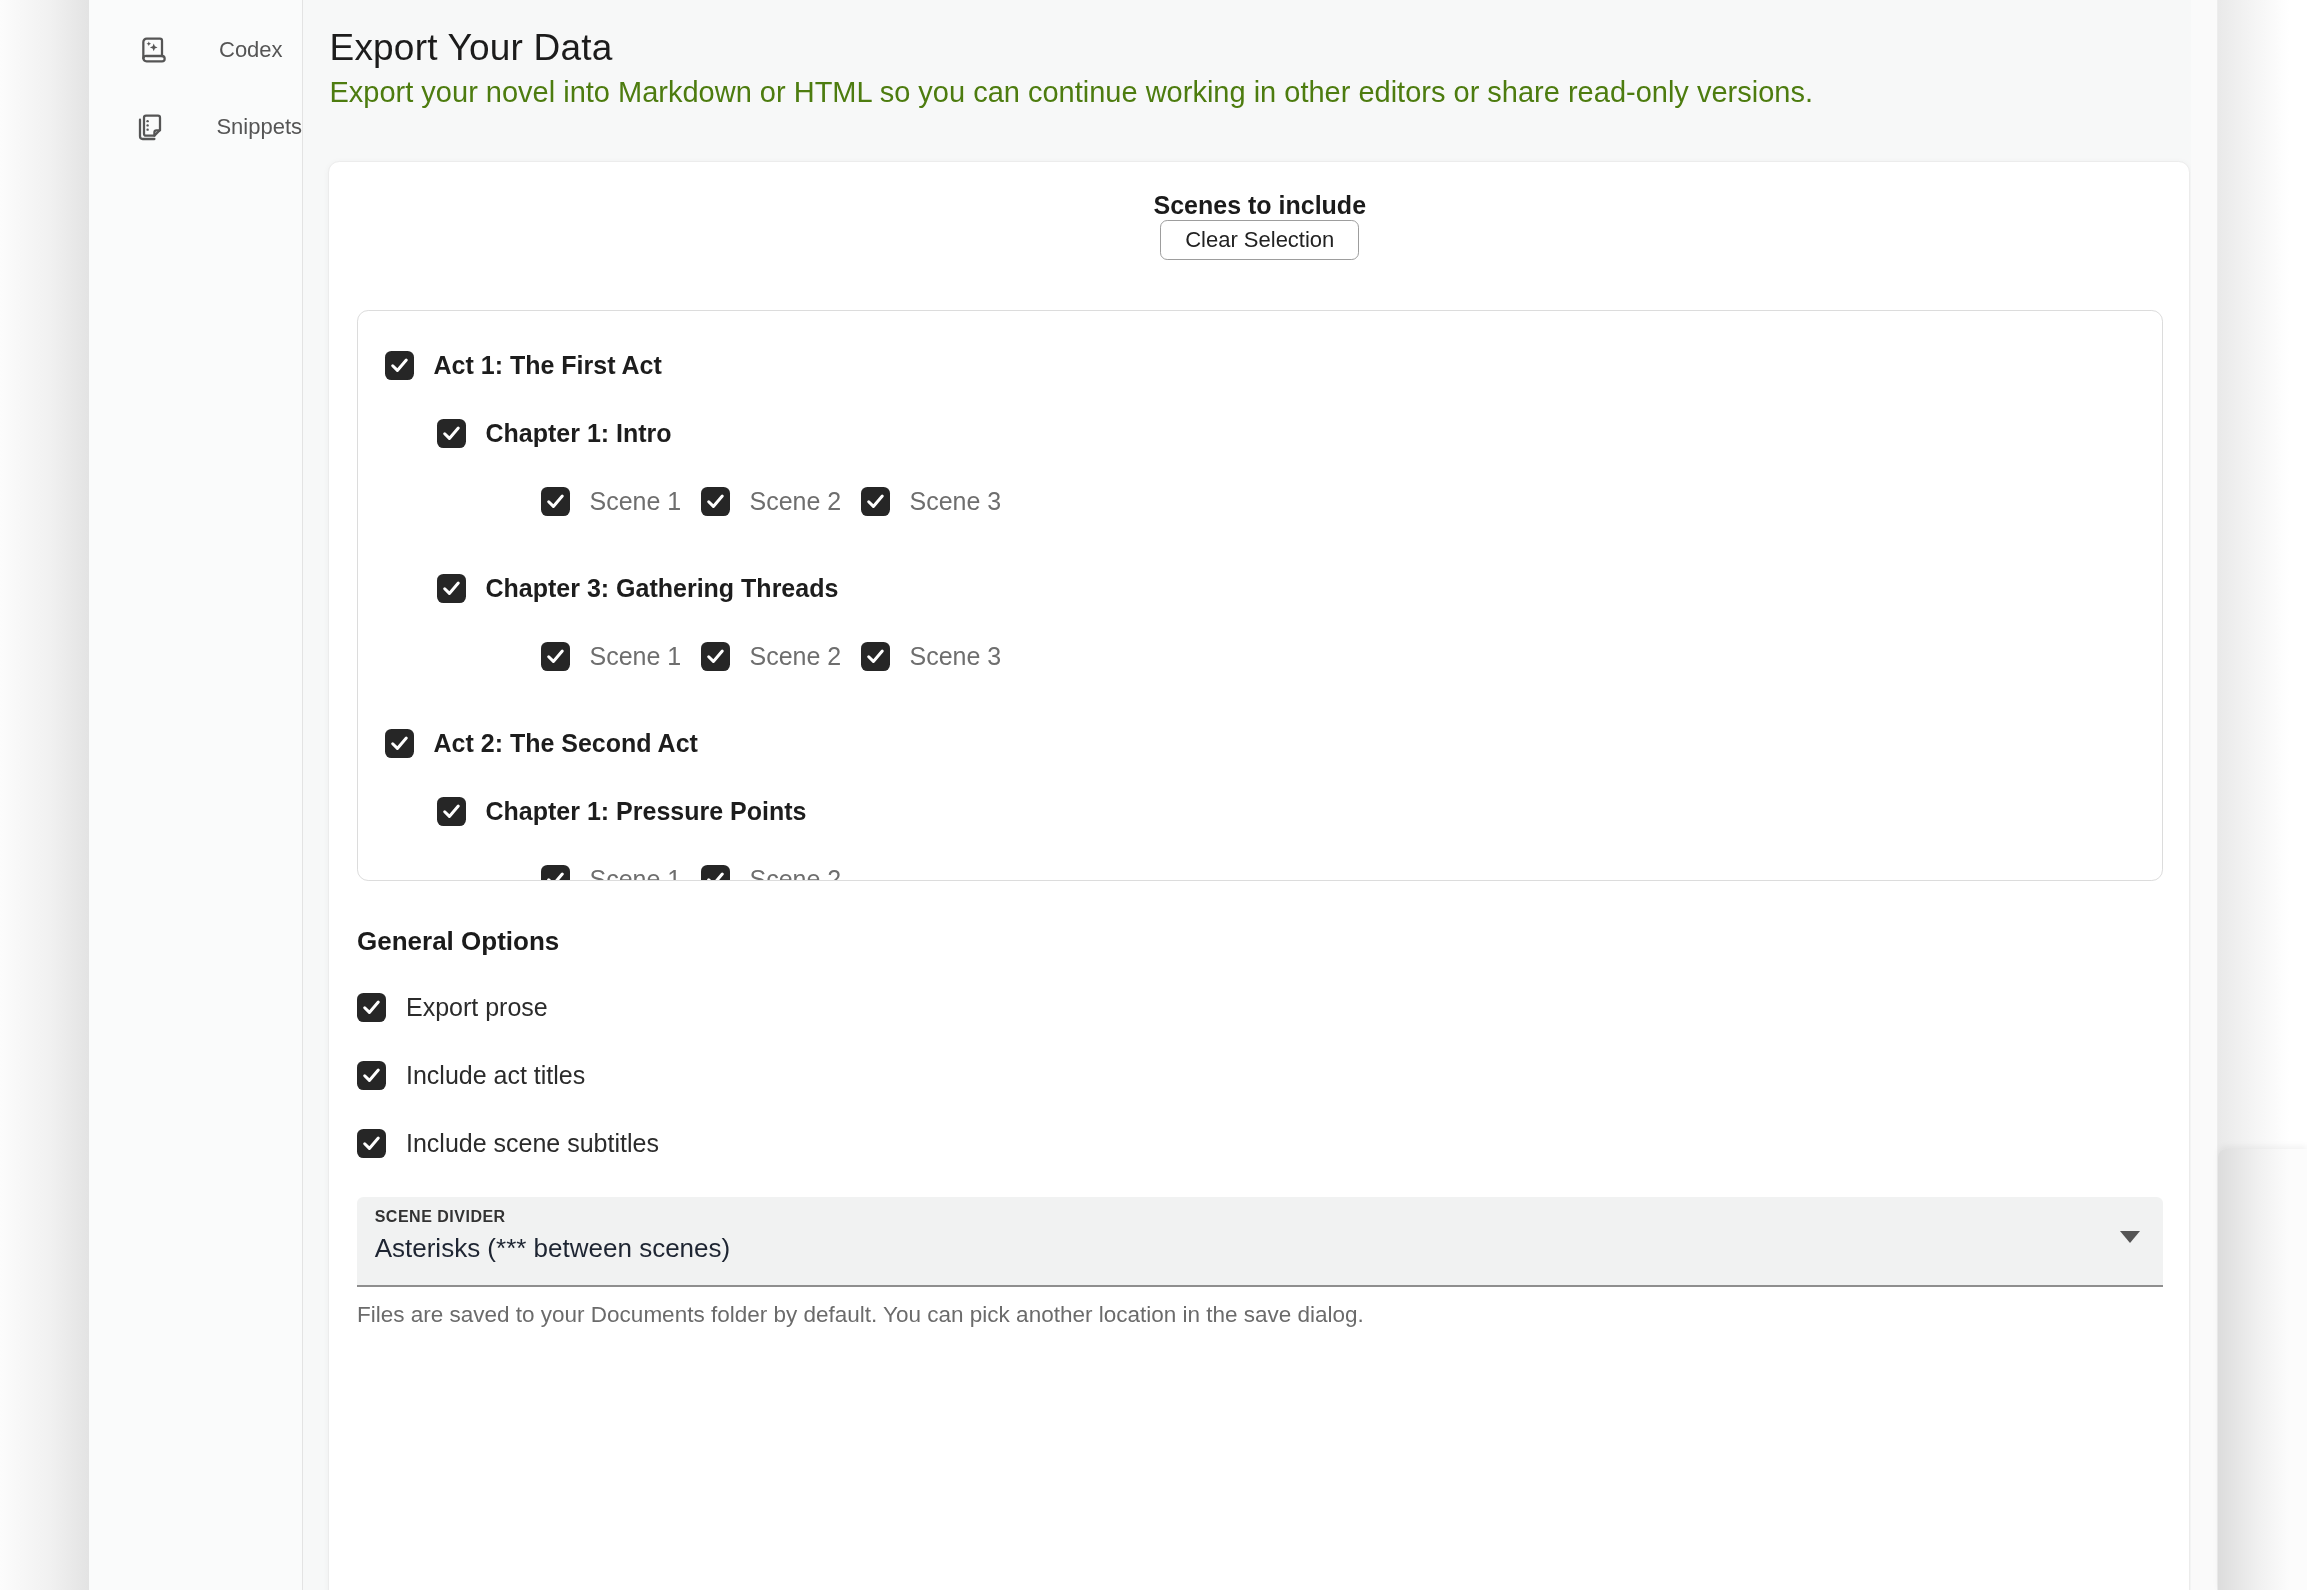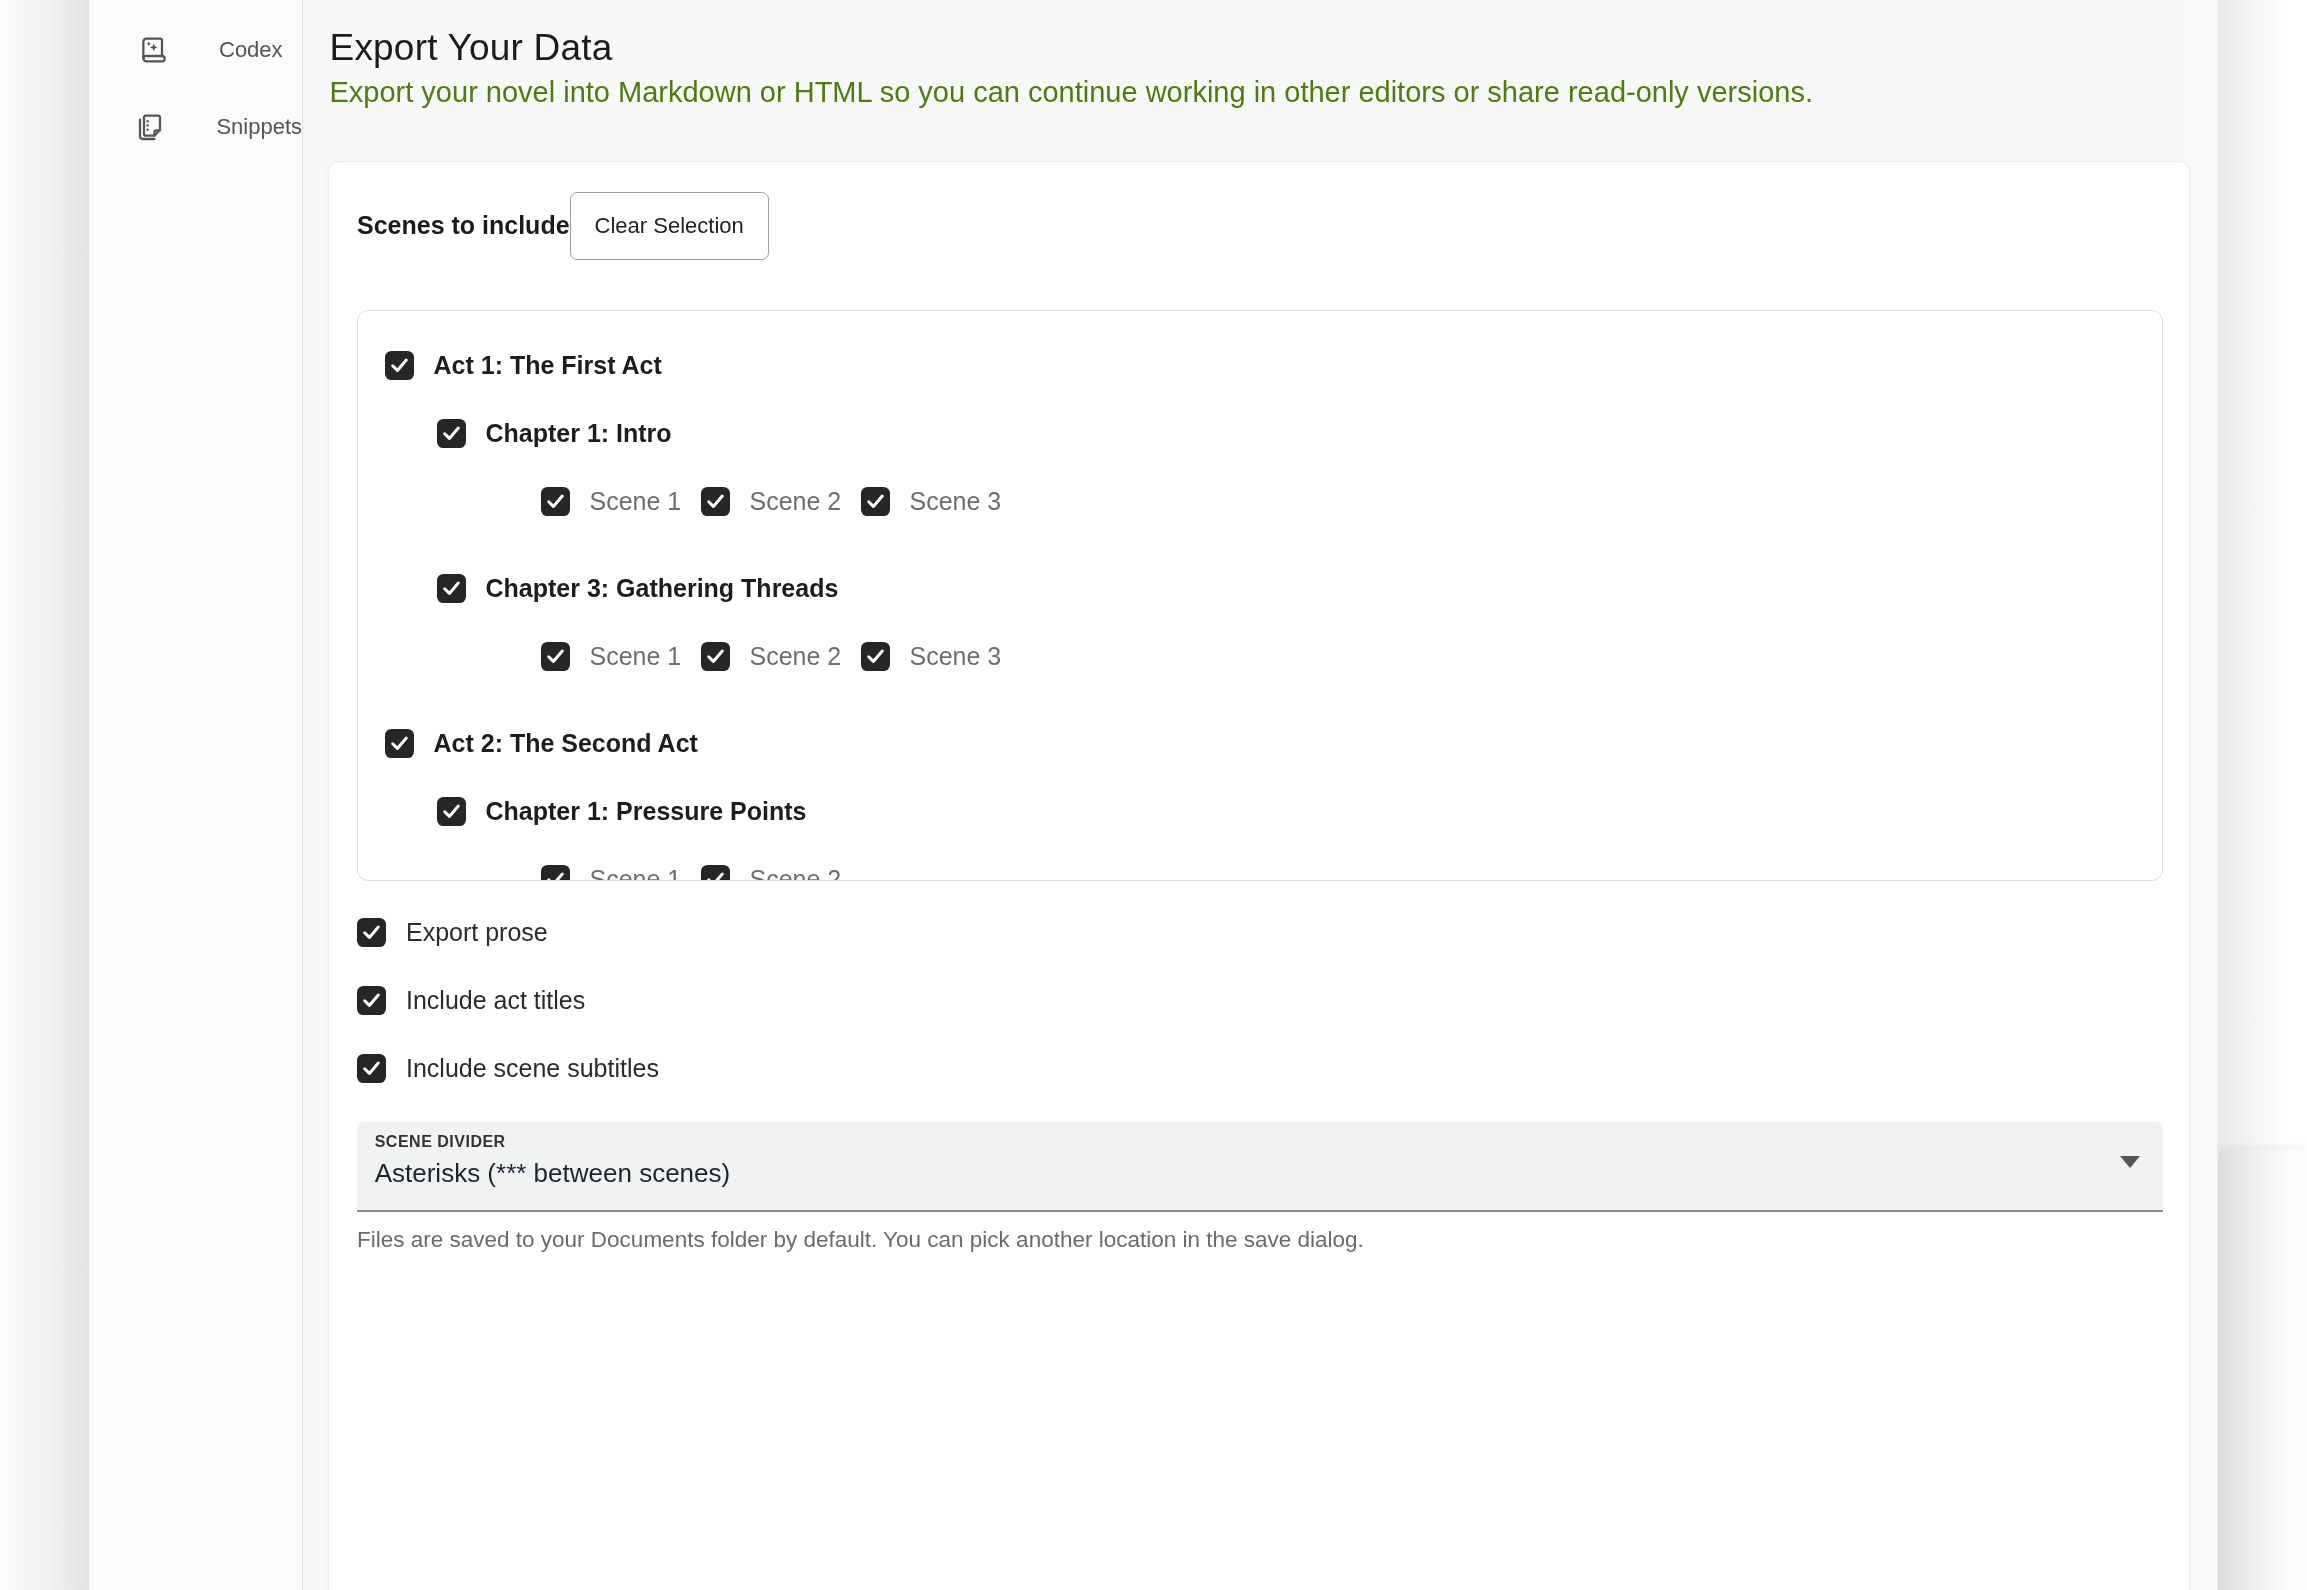--- a/index.html
+++ b/index.html
@@ -23,22 +23,22 @@
   
   .main{position:absolute;left:303px;top:0;right:0;bottom:0;background:#f7f8f8;}
   .page-title{position:absolute;left:26.5px;top:2px;font-size:37px;font-weight:500;
     color:#1c1c1c;letter-spacing:0.2px;}
   .page-subtitle{position:absolute;left:26.5px;top:76px;font-size:29px;color:#4d7c0f;}
   
   .card{position:absolute;left:25px;top:161px;width:1862px;height:1494px;
     background:#ffffff;border:0.8px solid #ececec;border-radius:11.2px;
     box-shadow:0 1.6px 6.4px rgba(0,0,0,.04);box-sizing:border-box;
     padding:29px 26.5px 32px 28px;}
-  .card-header{display:flex;justify-content:flex-start;align-items:center;
-    height:69px;margin-bottom:50px;}
+  .card-header{display:flex;justify-content:space-between;align-items:center;
+    height:69px;margin-bottom:50px;flex-direction:column;}
   .card-heading{font-size:25px;font-weight:700;color:#1b1b1b;}
   .clear-btn{height:68px;padding:0 24px;background:#ffffff;border:1.6px solid #9d9d9d;
     border-radius:7.2px;font-size:22px;color:#222222;font-family:Liberation Sans, sans-serif;cursor:pointer;
     display:flex;align-items:center;}
   
   .scene-box{height:571px;border:1.6px solid #dcdcdc;border-radius:11.2px;
     box-sizing:border-box;overflow:hidden;padding:40px 26.5px 0 26.5px;background:#fff;}
   .row{display:flex;align-items:center;height:29px;}
   .act-row{margin-bottom:39px;}
   .chapter-block{padding-left:52px;}
@@ -246,20 +246,21 @@
                   </span>
                   <span class="tree-label">Scene 2</span>
                 </span>
               </div>
             </div>
           </div>
         </div>
     </div>
 
 
+    <div class="section-heading">General Options</div>
     <div class="options" id="general-options">
         <div class="option-row">
           <span class="cb">
             <svg viewBox="0 0 24 24" fill="none" stroke="#ffffff" stroke-width="3.2" stroke-linecap="round" stroke-linejoin="round">
               <path d="M5 12.5l5 5L19.5 6.5"></path>
             </svg>
           </span>
           <span class="option-label">Export prose</span>
         </div>
         <div class="option-row">

